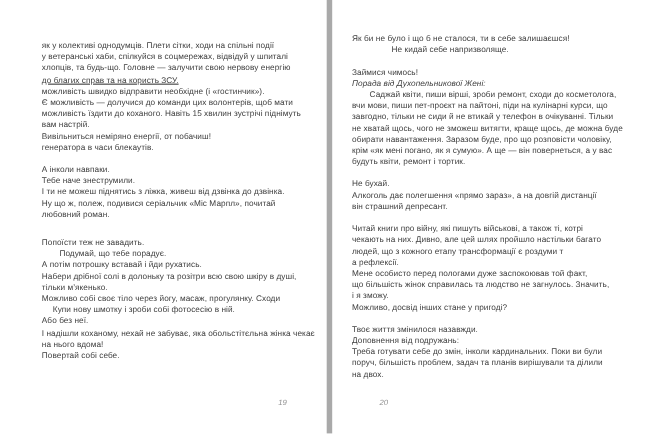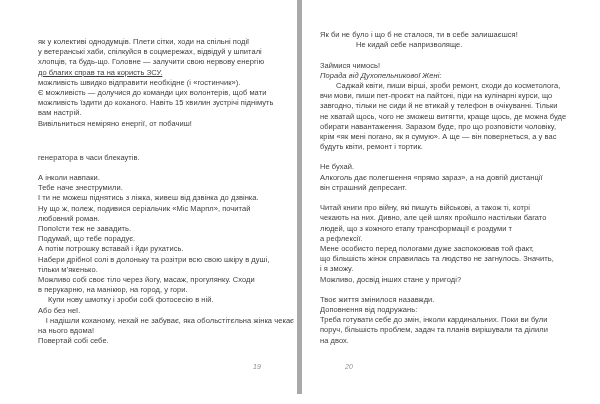--- a/index.html
+++ b/index.html
@@ -50,37 +50,36 @@
     <div>
         <div class="line" style="color: rgb(61, 61, 61);">як у колективі однодумців. Плети сітки, ходи на спільні події</div>
         <div class="line" style="color: rgb(61, 61, 61);">у ветеранські хаби, спілкуйся в соцмережах, відвідуй у шпиталі</div>
         <div class="line" style="color: rgb(61, 61, 61);">хлопців, та будь-що. Головне — залучити свою нервову енергію</div>
         <div class="line" style="color: rgb(61, 61, 61); text-decoration: underline;">до благих справ та на користь ЗСУ.</div>
         <div class="line" style="color: rgb(61, 61, 61);">можливість швидко відправити необхідне (і «гостинчик»).</div>
         <div class="line" style="color: rgb(61, 61, 61);">Є можливість — долучися до команди цих волонтерів, щоб мати</div>
         <div class="line" style="color: rgb(61, 61, 61);">можливість їздити до коханого. Навіть 15 хвилин зустрічі піднімуть</div>
         <div class="line" style="color: rgb(61, 61, 61);">вам настрій.</div>
         <div class="line" style="color: rgb(61, 61, 61);">Вивільниться неміряно енергії, от побачиш!</div>
-        <div class="line" style="color: rgb(61, 61, 61); margin-top: 24px;">генератора в часи блекаутів.</div>
+        <div class="line" style="color: rgb(61, 61, 61);">генератора в часи блекаутів.</div>
         <div class="line blank" style="color: rgb(61, 61, 61);"></div>
         <div class="line" style="color: rgb(61, 61, 61);">А інколи навпаки.</div>
         <div class="line" style="color: rgb(61, 61, 61);">Тебе наче знеструмили.</div>
         <div class="line" style="color: rgb(61, 61, 61);">І ти не можеш піднятись з ліжка, живеш від дзвінка до дзвінка.</div>
         <div class="line" style="color: rgb(61, 61, 61);">Ну що ж, полеж, подивися серіальчик «Міс Марпл», почитай</div>
         <div class="line" style="color: rgb(61, 61, 61);">любовний роман.</div>
-        <div class="line" style="color: rgb(61, 61, 61);">Попоїсти теж не завадить.</div>
-        <div class="line" style="color: rgb(61, 61, 61);">Подумай, що тебе порадує.</div>
+        <div class="line" style="color: rgb(61, 61, 61); margin-top: 16px;">Попоїсти теж не завадить.</div>
+        <div class="line" style="color: rgb(61, 61, 61); margin-left: 16px;">Подумай, що тебе порадує.</div>
         <div class="line" style="color: rgb(61, 61, 61);">А потім потрошку вставай і йди рухатись.</div>
         <div class="line" style="color: rgb(61, 61, 61);">Набери дрібної солі в долоньку та розітри всю свою шкіру в душі,</div>
         <div class="line" style="color: rgb(61, 61, 61);">тільки м’якенько.</div>
         <div class="line" style="color: rgb(61, 61, 61);">Можливо собі своє тіло через йогу, масаж, прогулянку. Сходи</div>
-        <div class="line" style="color: rgb(61, 61, 61);">в перукарню, на манікюр, на город, у гори.</div>
         <div class="line" style="color: rgb(61, 61, 61); padding-left: 10px;">Купи нову шмотку і зроби собі фотосесію в ній.</div>
         <div class="line" style="color: rgb(61, 61, 61);">Або без неї.</div>
-        <div class="line" style="color: rgb(61, 61, 61); text-align: right;">І надішли коханому, нехай не забуває, яка обольстітєльна жінка чекає</div>
+        <div class="line" style="color: rgb(61, 61, 61);">І надішли коханому, нехай не забуває, яка обольстітєльна жінка чекає</div>
         <div class="line" style="color: rgb(61, 61, 61);">на нього вдома!</div>
         <div class="line" style="color: rgb(61, 61, 61);">Повертай собі себе.</div>
       </div>
   </div>
 
   <div class="divider" style="background: rgb(169, 169, 169);"></div>
 
   <div class="page page-right-block">
     <div>
         <div class="line" style="color: rgb(61, 61, 61);">Як би не було і що б не сталося, ти в себе залишаєшся!</div>

